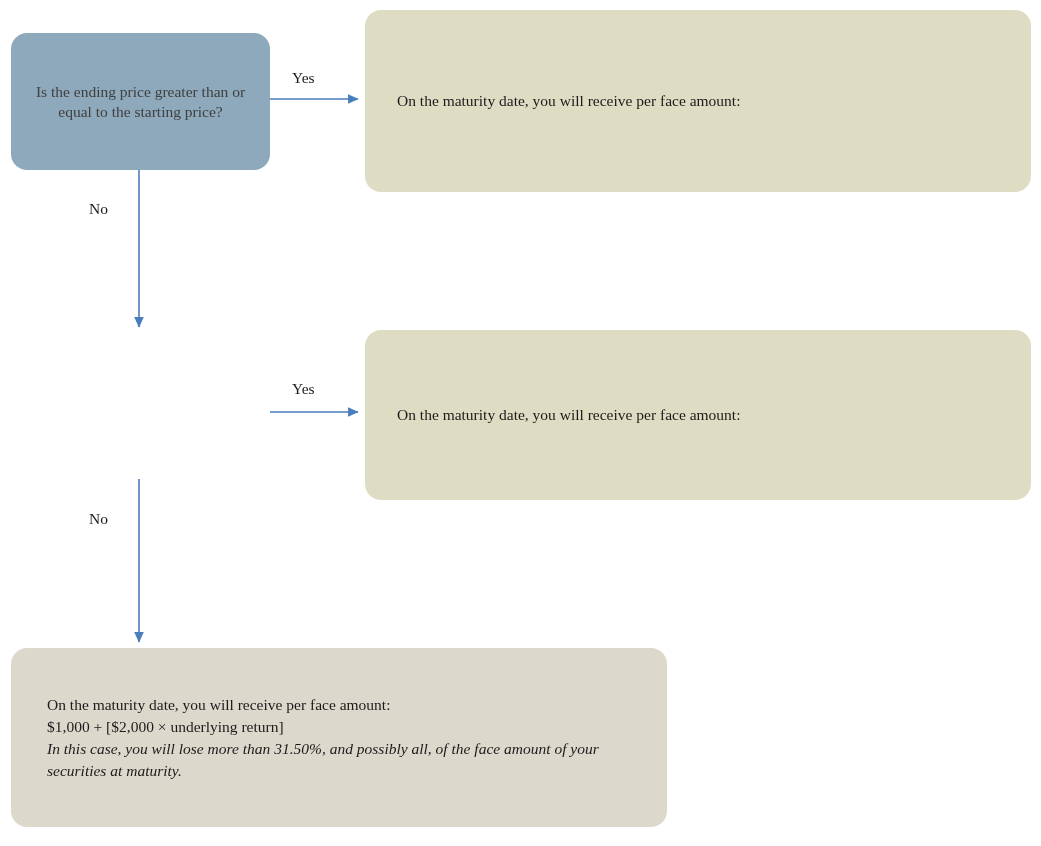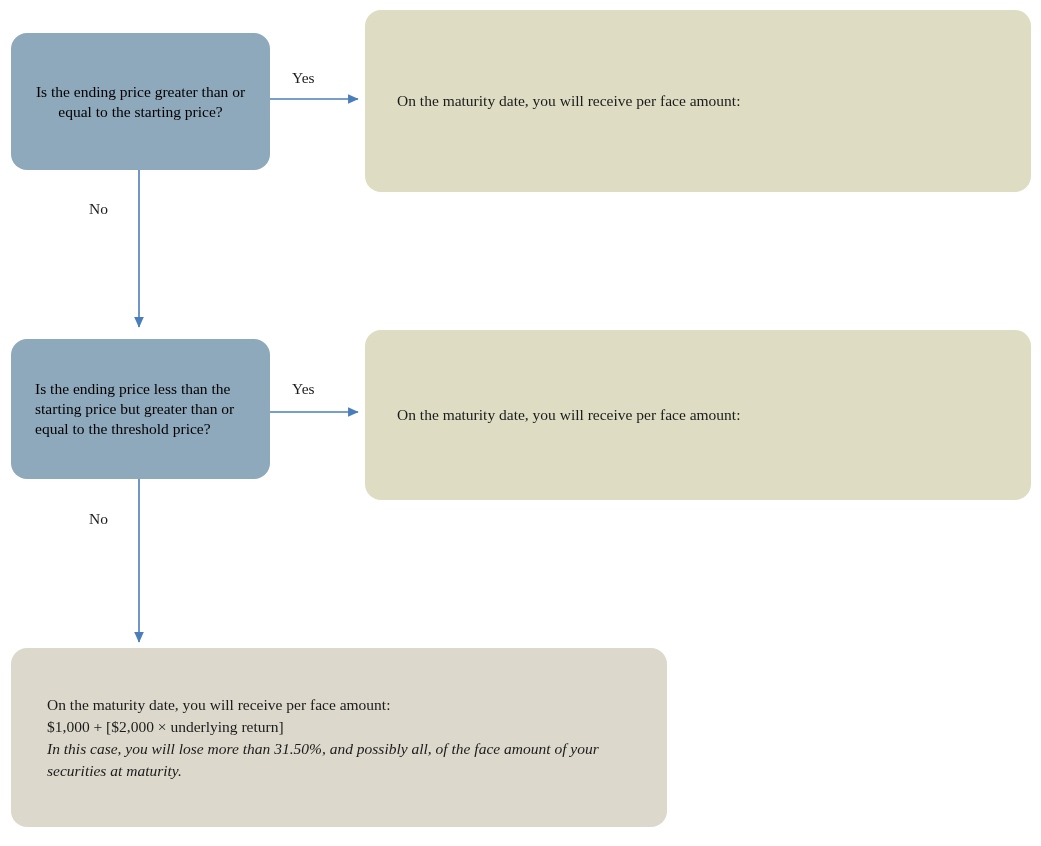--- a/index.html
+++ b/index.html
@@ -21,21 +21,21 @@
   }
 
   
   .node {
     position: absolute;
     box-sizing: border-box;
     border-radius: 16px;
   }
   .decision {
     background: #8ea9bc;
-    color: #000000;
+    color: #404040;
     font-size: 15.5px;
     line-height: 20px;
     display: flex;
     align-items: center;
   }
   .decision .txt {
     width: 100%;
     padding: 0 10px;
   }
   .decision.center .txt { text-align: center; }
@@ -127,28 +127,20 @@
       <span class="line">starting price?</span>
     </div>
   </div>
 
   <div class="node outcome" style="left:365px; top:10px; width:666px; height:182px;">
     <div class="txt">
       <span class="line">On the maturity date, you will receive per face amount:</span>
     </div>
   </div>
 
-  <div class="node decision left" style="left:11px; top:339px; width:259px; height:140px;">
-    <div class="txt">
-      <span class="line">Is the ending price</span>
-      <span class="line">less than the starting price</span>
-      <span class="line">but greater than or equal to</span>
-      <span class="line">the threshold price?</span>
-    </div>
-  </div>
 
   <div class="node outcome" style="left:365px; top:330px; width:666px; height:170px;">
     <div class="txt">
       <span class="line">On the maturity date, you will receive per face amount:</span>
     </div>
   </div>
 
   <div class="node outcome-final" style="left:11px; top:648px; width:656px; height:179px;">
     <div class="txt">
       <span class="para">On the maturity date, you will receive per face amount:</span>

